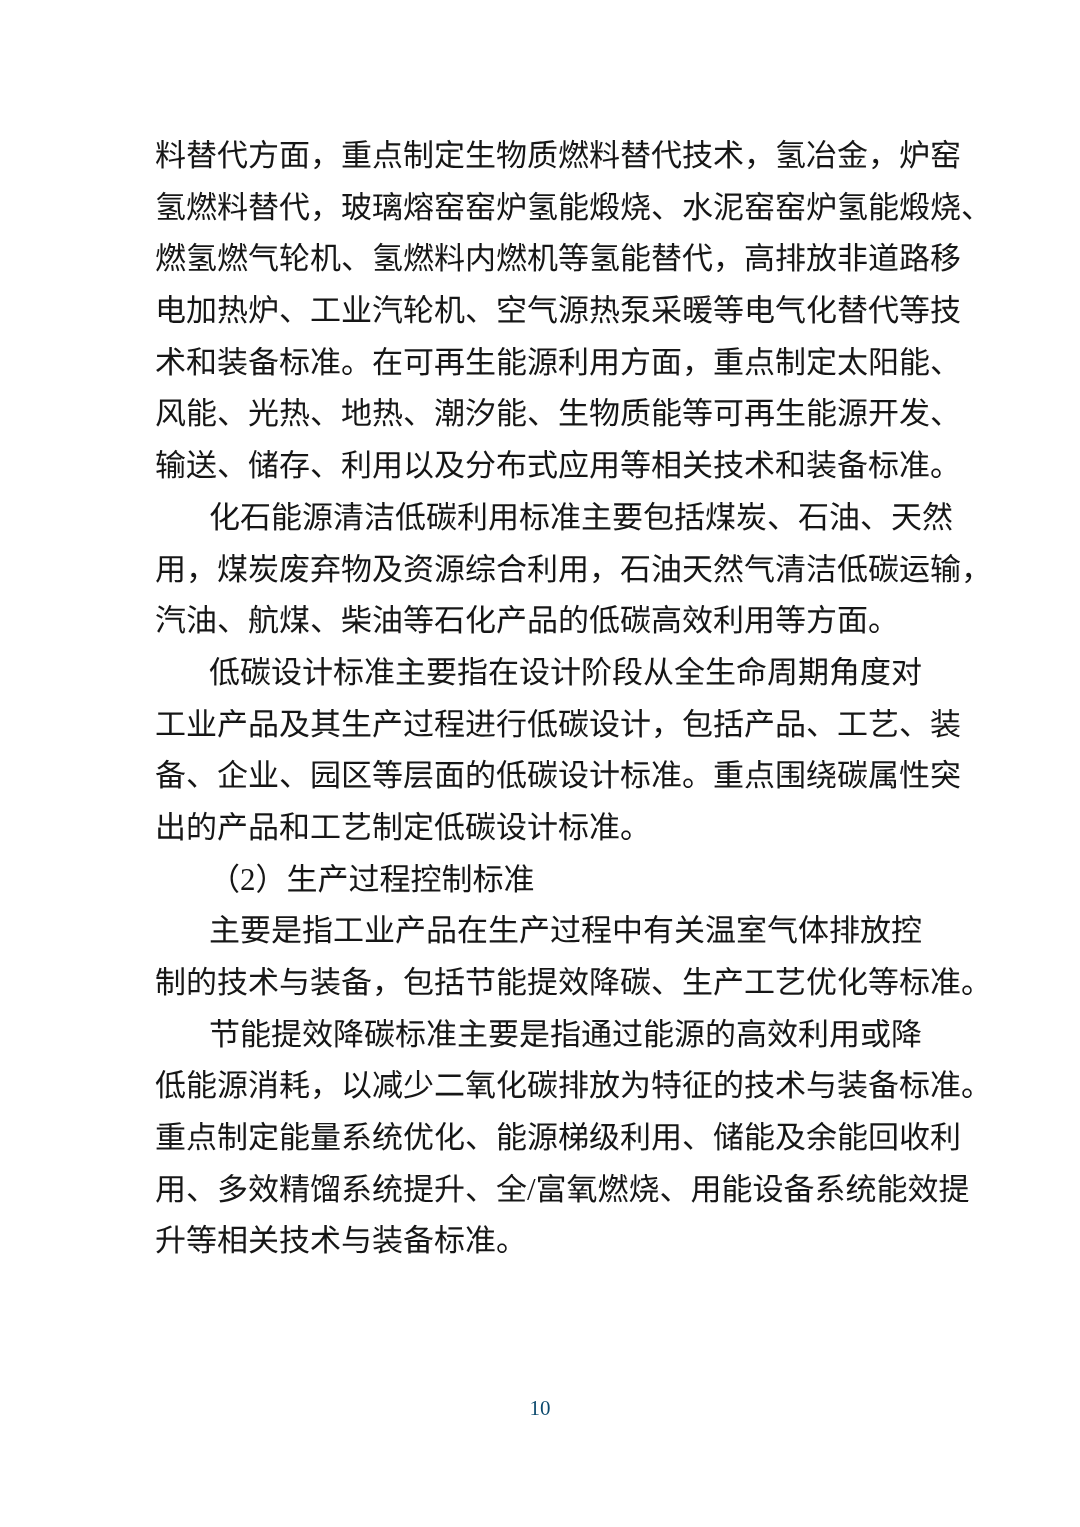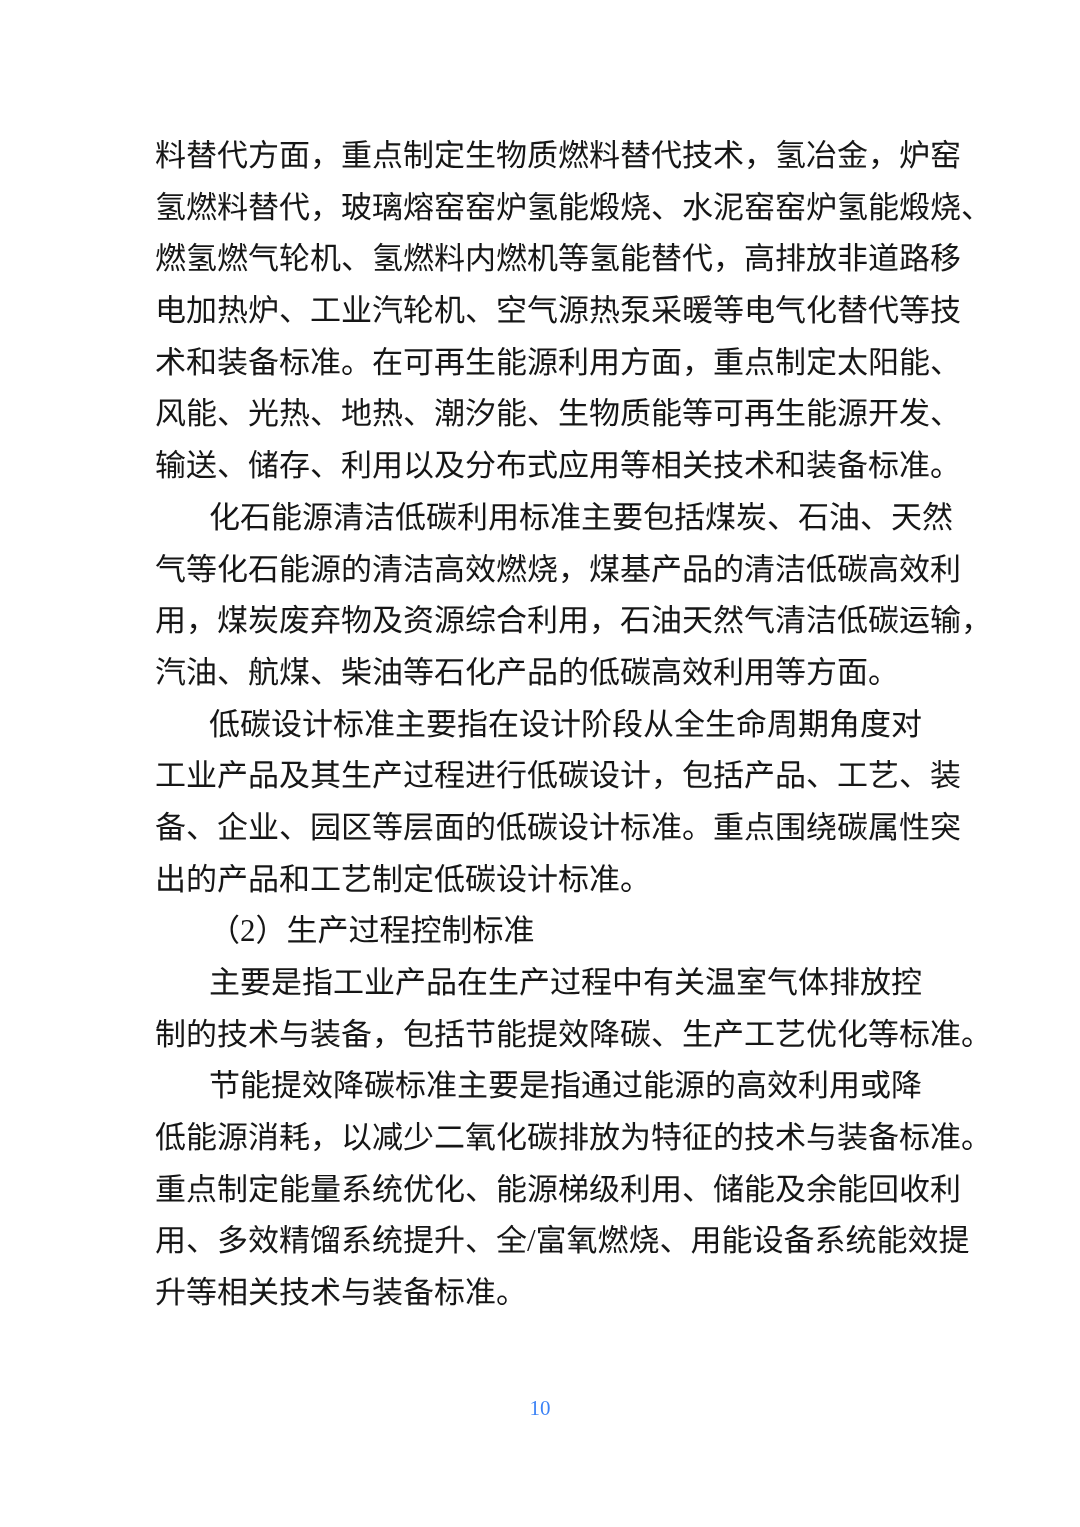--- a/index.html
+++ b/index.html
@@ -45,39 +45,38 @@
   }
   .footer {
     position: absolute;
     left: 0;
     top: 1396px;
     width: 100%;
     text-align: center;
   }
   .page-number {
     font-size: 21px;
-    color: #3b82f6;
+    color: #0c4a6e;
     font-family: "Liberation Serif", serif;
   }
 </style>
 </head>
 <body>
 
 <div class="page">
 
   <div class="text-block">
     <div class="line">料替代方面，重点制定生物质燃料替代技术，氢冶金，炉窑</div>
     <div class="line">氢燃料替代，玻璃熔窑窑炉氢能煅烧、水泥窑窑炉氢能煅烧、</div>
     <div class="line">燃氢燃气轮机、氢燃料内燃机等氢能替代，高排放非道路移</div>
     <div class="line">电加热炉、工业汽轮机、空气源热泵采暖等电气化替代等技</div>
     <div class="line">术和装备标准。在可再生能源利用方面，重点制定太阳能、</div>
     <div class="line">风能、光热、地热、潮汐能、生物质能等可再生能源开发、</div>
     <div class="line">输送、储存、利用以及分布式应用等相关技术和装备标准。</div>
     <div class="line indent">化石能源清洁低碳利用标准主要包括煤炭、石油、天然</div>
-    <div class="line">气等化石能源的清洁高效燃烧，煤基产品的清洁低碳高效利</div>
     <div class="line">用，煤炭废弃物及资源综合利用，石油天然气清洁低碳运输，</div>
     <div class="line last">汽油、航煤、柴油等石化产品的低碳高效利用等方面。</div>
     <div class="line indent">低碳设计标准主要指在设计阶段从全生命周期角度对</div>
     <div class="line">工业产品及其生产过程进行低碳设计，包括产品、工艺、装</div>
     <div class="line">备、企业、园区等层面的低碳设计标准。重点围绕碳属性突</div>
     <div class="line last">出的产品和工艺制定低碳设计标准。</div>
     <div class="line last indent">（2）生产过程控制标准</div>
     <div class="line indent">主要是指工业产品在生产过程中有关温室气体排放控</div>
     <div class="line">制的技术与装备，包括节能提效降碳、生产工艺优化等标准。</div>
     <div class="line indent">节能提效降碳标准主要是指通过能源的高效利用或降</div>

